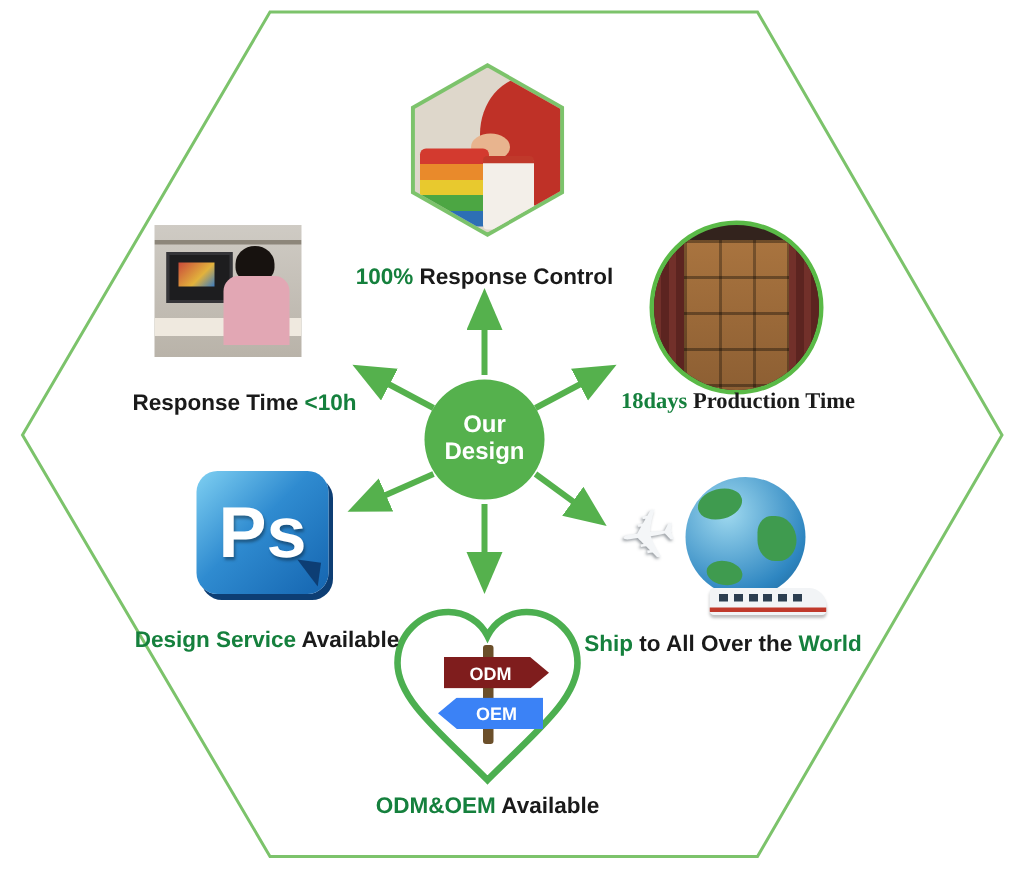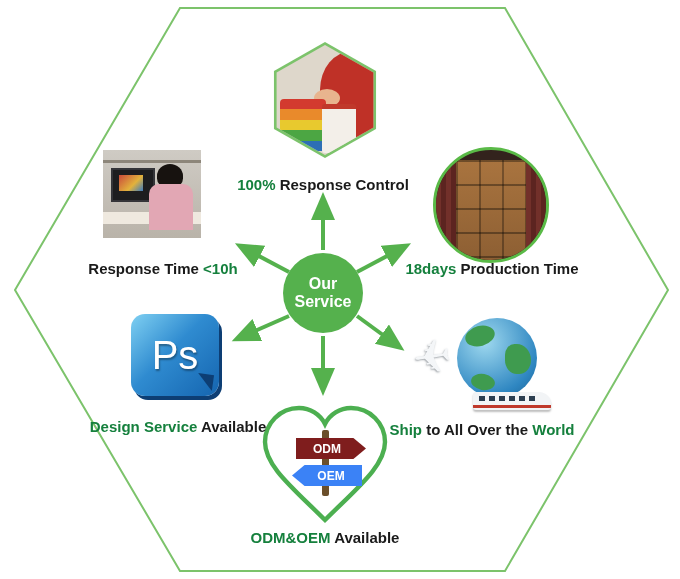--- a/index.html
+++ b/index.html
@@ -45,21 +45,21 @@
   .resp-monitor{position:absolute;left:8px;top:18px;width:40px;height:30px;background:#1d1d1f;border:2px solid #343438;}
   .resp-screen{position:absolute;left:6px;top:5px;width:24px;height:16px;background:linear-gradient(135deg,#c94a3a,#e2b23c 60%,#3b7bbf);}
   .resp-desk{position:absolute;left:0;bottom:14px;width:98px;height:12px;background:#efe9df;}
   .resp-hair{position:absolute;right:18px;top:14px;width:26px;height:24px;background:#17120f;border-radius:50% 50% 40% 40%;}
   .resp-body{position:absolute;right:8px;top:34px;width:44px;height:46px;background:#e2a7b4;border-radius:10px 10px 0 0;}
 
   
   .ps-icon{position:absolute;left:131px;top:314px;width:88px;height:82px;border-radius:14px;
     background:linear-gradient(135deg,#7fd0f2 0%,#2f8bd0 45%,#1565b0 100%);
     box-shadow:3px 4px 0 #0d3e74;display:flex;align-items:center;justify-content:center;}
-  .ps-icon span{color:#ffffff;font-weight:normal;font-size:40px;text-shadow:1px 2px 2px rgba(0,0,0,.35);}
+  .ps-icon span{color:#ffffff;font-weight:bold;font-size:48px;text-shadow:1px 2px 2px rgba(0,0,0,.35);}
   .ps-pen{position:absolute;right:6px;bottom:6px;width:0;height:0;border-left:16px solid transparent;border-top:16px solid #0d3e74;transform:rotate(8deg);}
 
   
   .ship-graphic{position:absolute;left:413px;top:318px;width:138px;height:96px;}
   .globe{position:absolute;right:14px;top:0;width:80px;height:80px;border-radius:50%;
     background:radial-gradient(circle at 35% 30%,#9fd9ef,#2e86c1 70%,#1b5e8f);overflow:hidden;}
   .land{position:absolute;background:#3f9b4f;border-radius:50%;}
   .land.a{left:8px;top:8px;width:30px;height:20px;transform:rotate(-15deg);}
   .land.b{right:6px;top:26px;width:26px;height:30px;border-radius:40% 60% 50% 50%;}
   .land.c{left:14px;bottom:8px;width:24px;height:16px;transform:rotate(10deg);}
@@ -96,21 +96,21 @@
       <line x1="357" y1="272" x2="404" y2="247" marker-end="url(#ah)"></line>
       <line x1="289" y1="272" x2="242" y2="247" marker-end="url(#ah)"></line>
       <line x1="289" y1="316" x2="239" y2="338" marker-end="url(#ah)"></line>
       <line x1="357" y1="316" x2="398" y2="346" marker-end="url(#ah)"></line>
       <line x1="323" y1="336" x2="323" y2="388" marker-end="url(#ah)"></line>
     </g>
   </svg>
 
   <div class="center-circle">
     <span>Our</span>
-    <span>Service</span>
+    <span>Design</span>
   </div>
 
   <div class="hex-outer">
     <div class="hex-inner">
       <div class="hex-shirt"></div>
       <div class="hex-hand"></div>
       <div class="hex-rainbowbag"></div>
       <div class="hex-whitebag"></div>
     </div>
   </div>
@@ -159,21 +159,21 @@
     </div>
     <div class="sign oem">
       <span>OEM</span>
     </div>
   </div>
 
   <div class="label" style="left:323px;top:176px;">
     <span class="g">100% </span><span>Response Control</span>
   </div>
 
-  <div class="label" style="left:492px;top:260px;">
+  <div class="label" style="left:492px;top:260px;font-family:Liberation Serif, serif;">
     <span class="g">18days </span><span>Production Time</span>
   </div>
 
   <div class="label" style="left:163px;top:260px;">
     <span>Response Time </span><span class="g">&lt;10h</span>
   </div>
 
   <div class="label" style="left:178px;top:418px;">
     <span class="g">Design Service </span><span>Available</span>
   </div>

